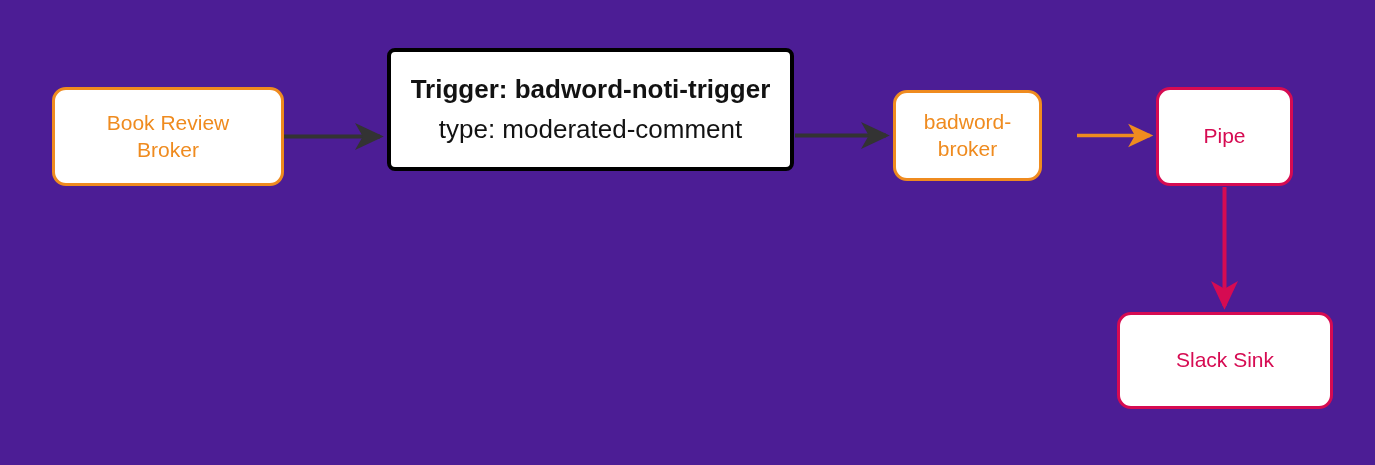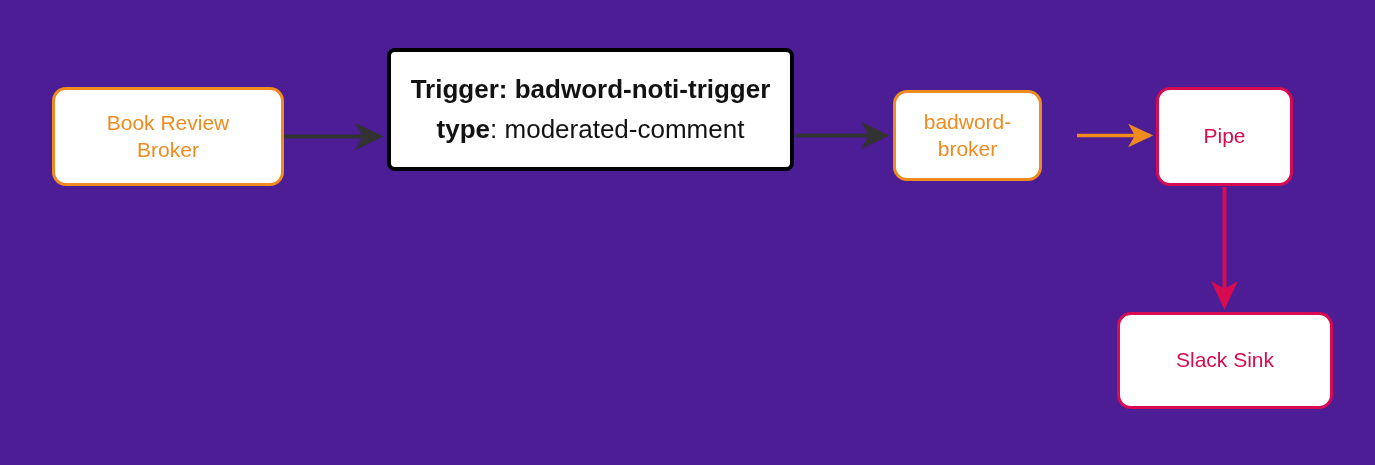--- a/index.html
+++ b/index.html
@@ -73,21 +73,21 @@
   }
   #node-trigger .node-label {
     line-height: 1.52;
     white-space: normal;
   }
   #node-trigger .kv-line {
     display: block;
     white-space: nowrap;
   }
   #node-trigger .kv-key {
-    font-weight: bold;
+    font-weight: normal;
   }
   #node-trigger .kv-line--allbold {
     font-weight: bold;
   }
 
   
   .node--sink {
     border: 3px solid #d60b52;
     border-radius: 14px;
     color: #d60b52;

